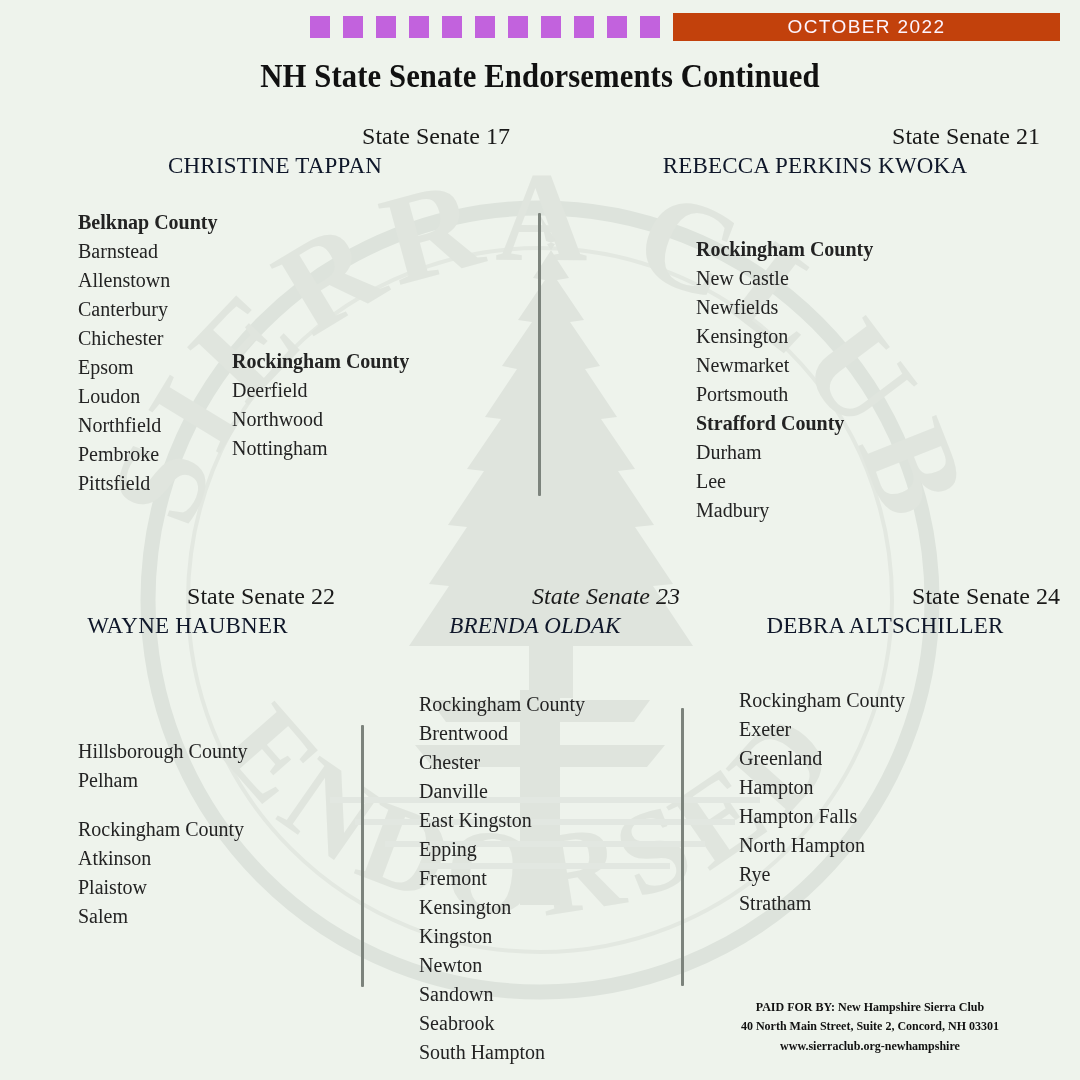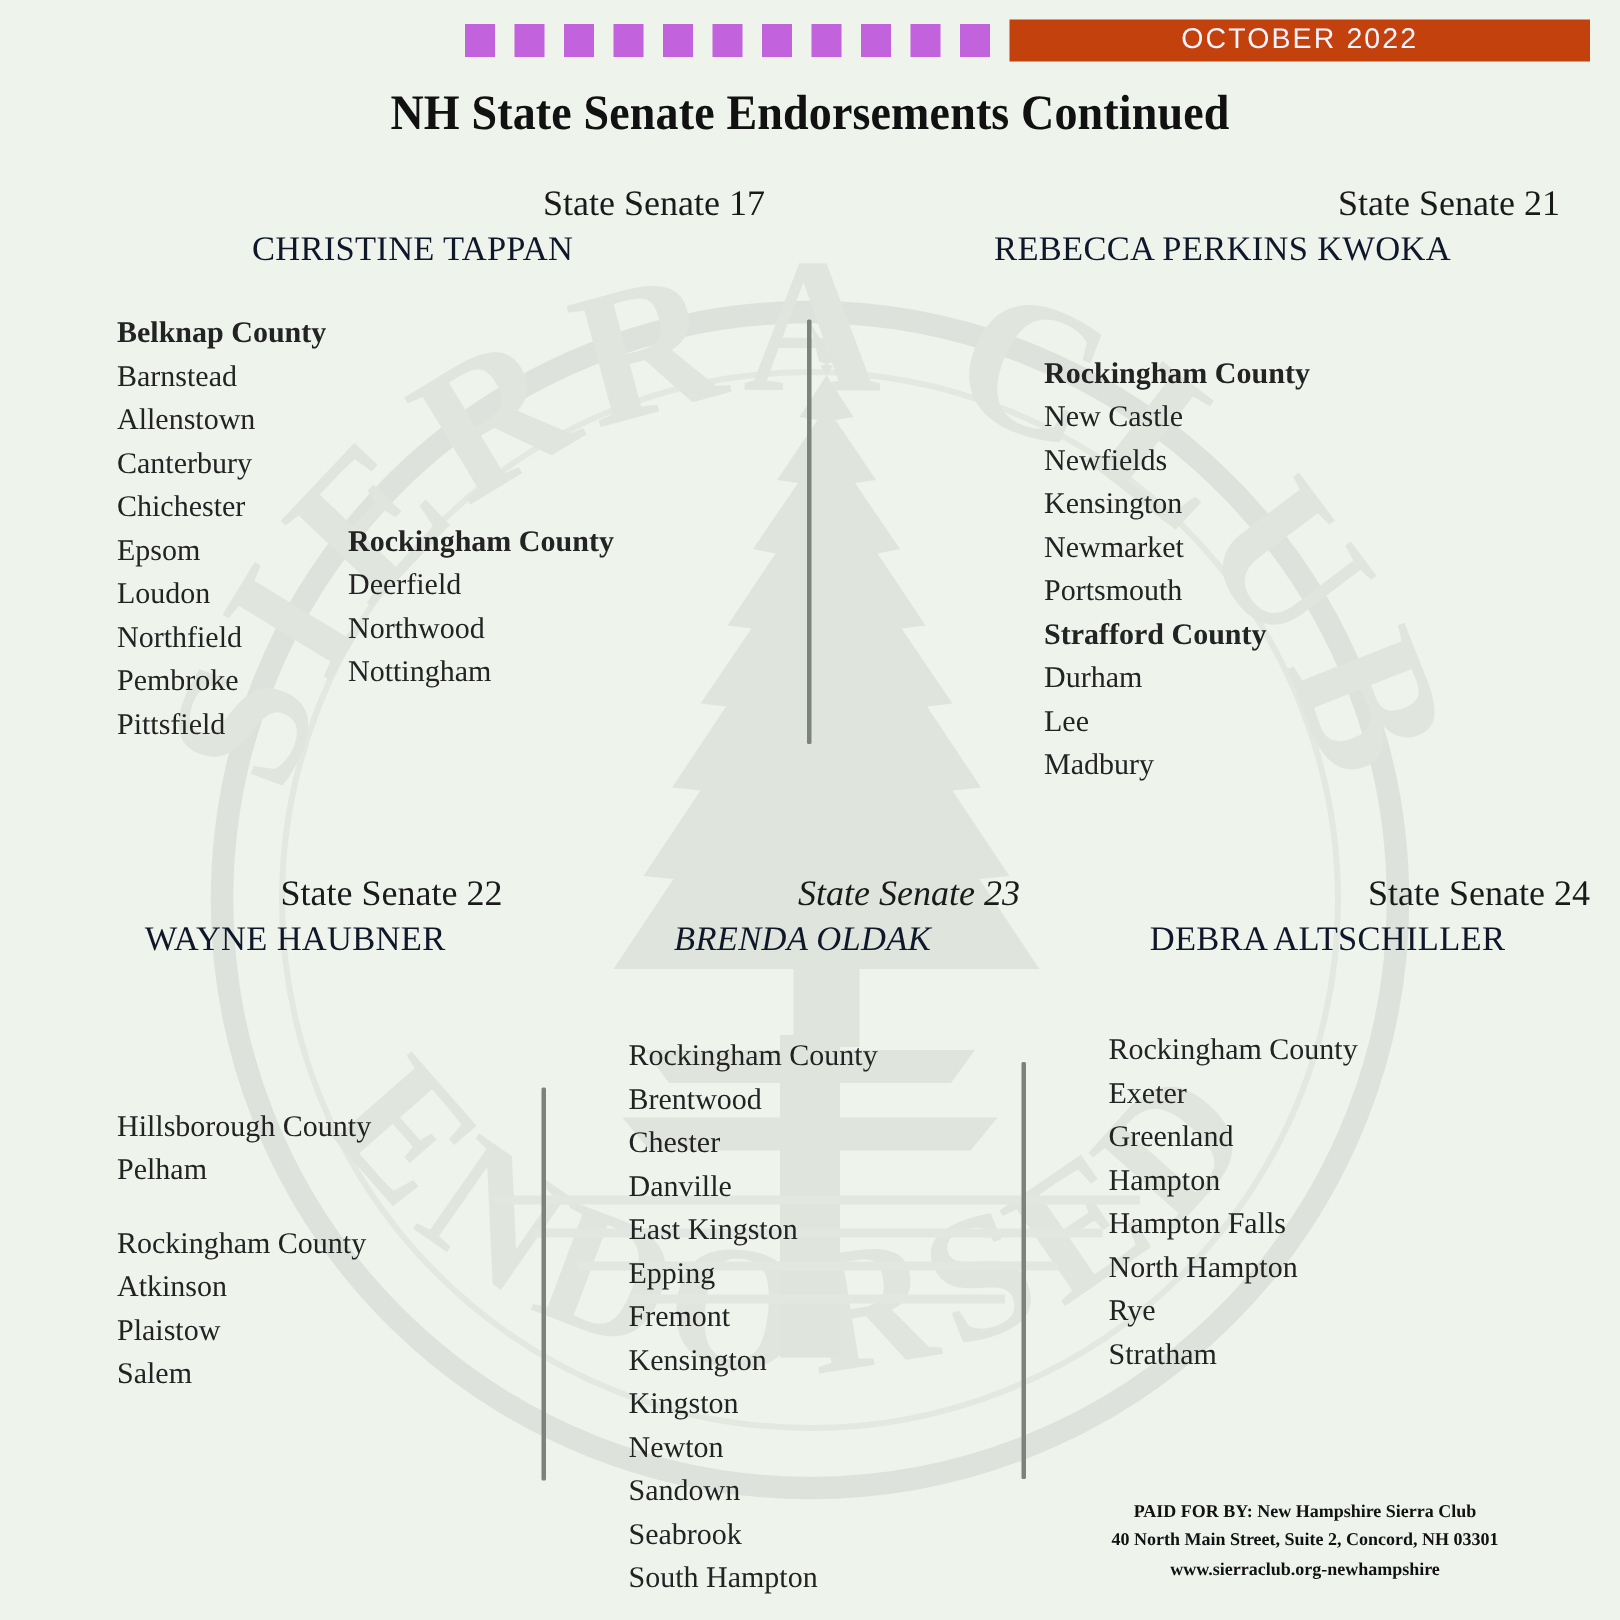--- a/index.html
+++ b/index.html
@@ -164,21 +164,21 @@
     <div>Newmarket</div>
     <div>Portsmouth</div>
     <div class="b">Strafford County</div>
     <div>Durham</div>
     <div>Lee</div>
     <div>Madbury</div>
   </div>
 
   <div class="blk" style="left:40px;top:582px;width:295px;">
     <div class="dist">State Senate 22</div>
-    <div class="cand" style="padding:0 38px;text-align:right;"><span>WAYNE HAUBNER</span></div>
+    <div class="cand" style="padding:0 38px;"><span>WAYNE HAUBNER</span></div>
   </div>
   <div class="blk list" style="left:78px;top:737px;width:280px;font-family:Liberation Serif, serif;">
     <div>Hillsborough County</div>
     <div>Pelham</div>
     <span class="gap"></span>
     <div>Rockingham County</div>
     <div>Atkinson</div>
     <div>Plaistow</div>
     <div>Salem</div>
   </div>

